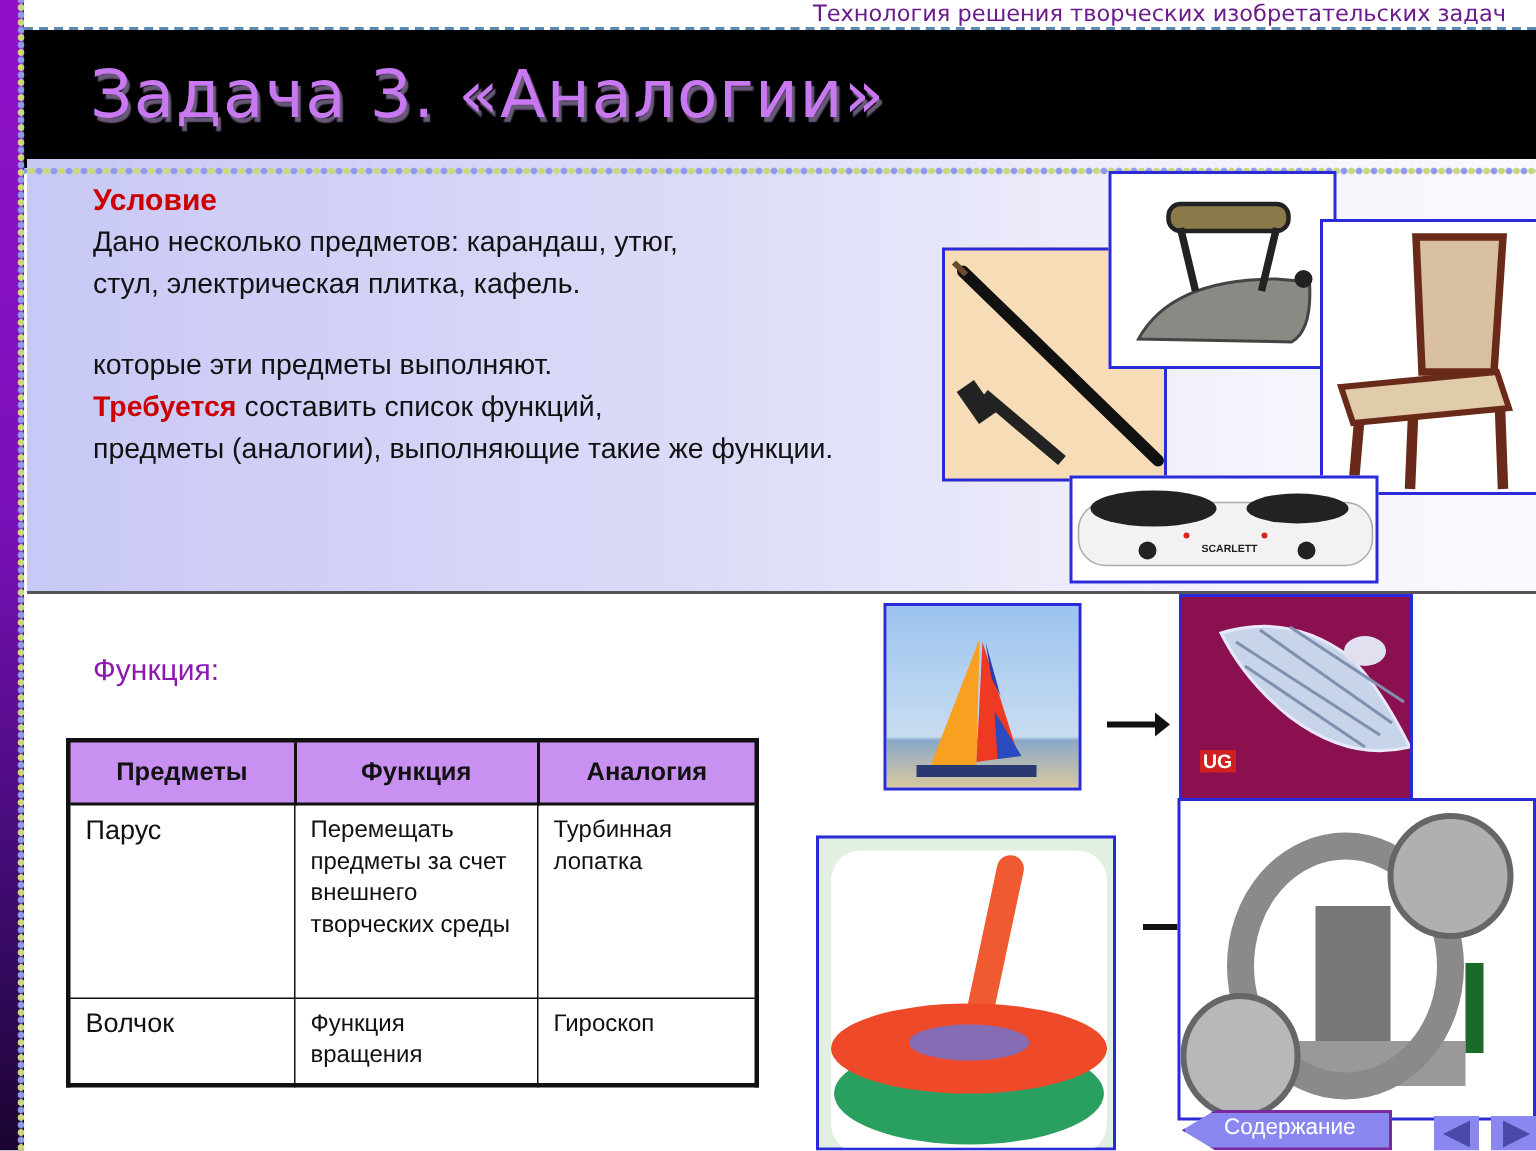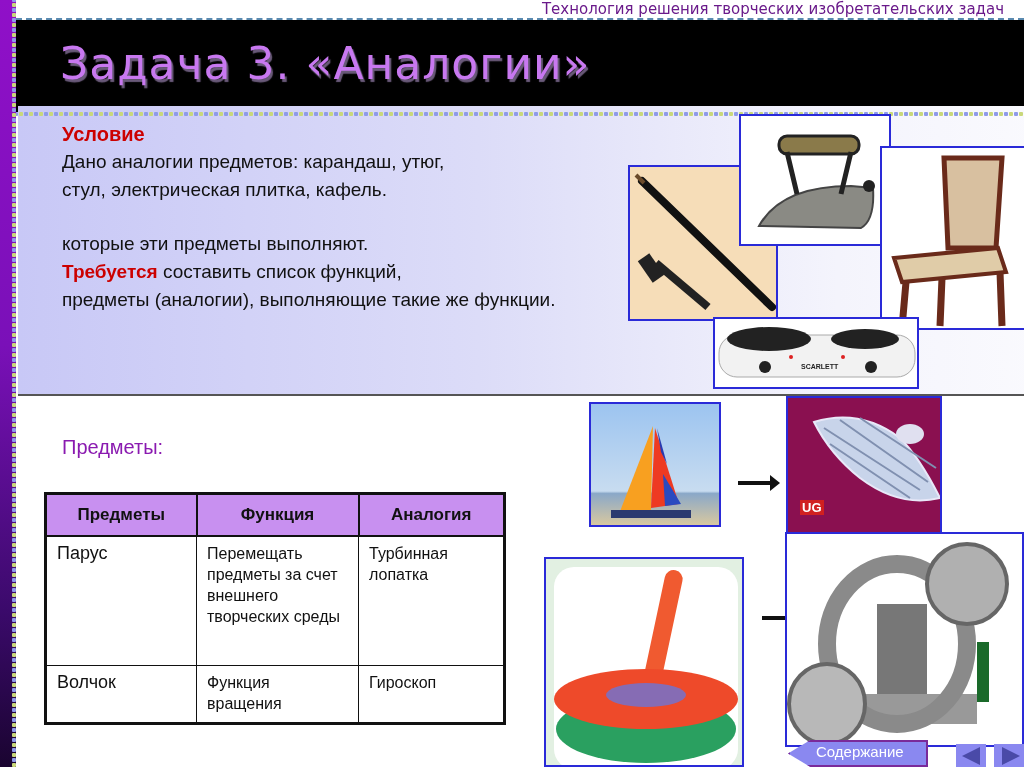--- a/index.html
+++ b/index.html
@@ -95,21 +95,21 @@
 <div class="top-strip">
   <div class="course-title">Технология решения творческих изобретательских задач</div>
 </div>
 <div class="header">
   <div class="slide-title">Задача 3. «Аналогии»</div>
 </div>
 
 <div class="condition-panel">
   <div class="cond-text">
     <div class="cond-heading">Условие</div>
-    <div>Дано аналогии предметов: карандаш, утюг,</div>
+    <div>Дано несколько предметов: карандаш, утюг,</div>
     <div>стул, электрическая плитка, кафель.</div>
     <div class="gap"></div>
     <div>которые эти предметы выполняют.</div>
     <div><span class="req-word">Требуется</span><span> составить список функций,</span></div>
     <div>предметы (аналогии), выполняющие такие же функции.</div>
   </div>
 </div>
 <div class="bead-h"></div>
 <div class="bead-strip"></div>
 
@@ -142,21 +142,21 @@
     <ellipse cx="54" cy="20" rx="42" ry="12" fill="#222"></ellipse>
     <ellipse cx="150" cy="20" rx="34" ry="10" fill="#222"></ellipse>
     <circle cx="50" cy="48" r="6" fill="#222"></circle>
       <circle cx="156" cy="48" r="6" fill="#222"></circle>
     <circle cx="76" cy="38" r="2" fill="#d22"></circle>
       <circle cx="128" cy="38" r="2" fill="#d22"></circle>
   </svg>
   <span style="position:absolute;left:86px;top:44px;font-size:7px;font-weight:bold;color:#222;">SCARLETT</span>
 </div>
 
-<div class="example-label">Предметы:</div>
+<div class="example-label">Функция:</div>
 
 <table class="analogy">
   <thead>
     <tr>
       <th>Предметы</th>
       <th>Функция</th>
       <th>Аналогия</th>
     </tr>
   </thead>
   <tbody>

